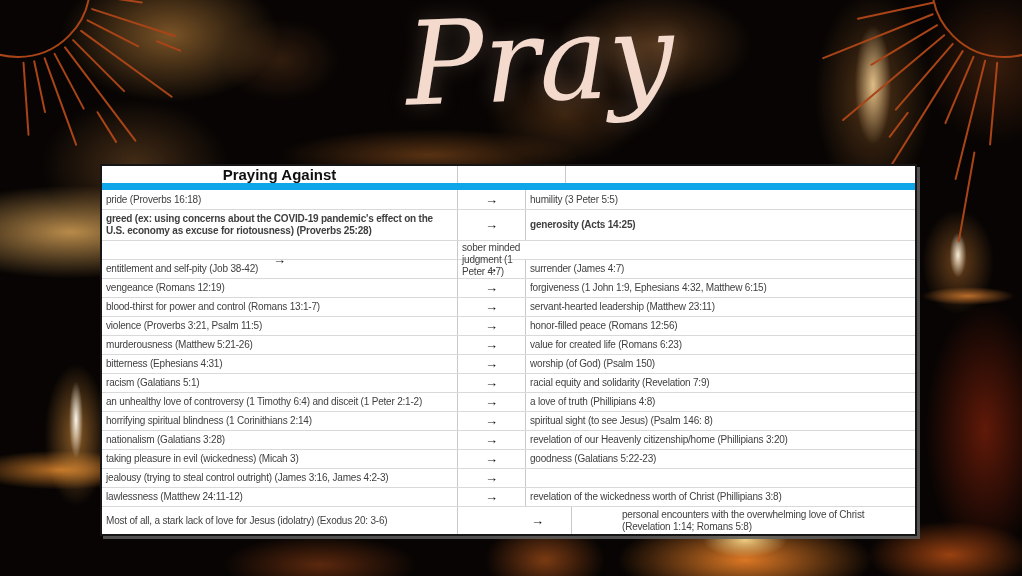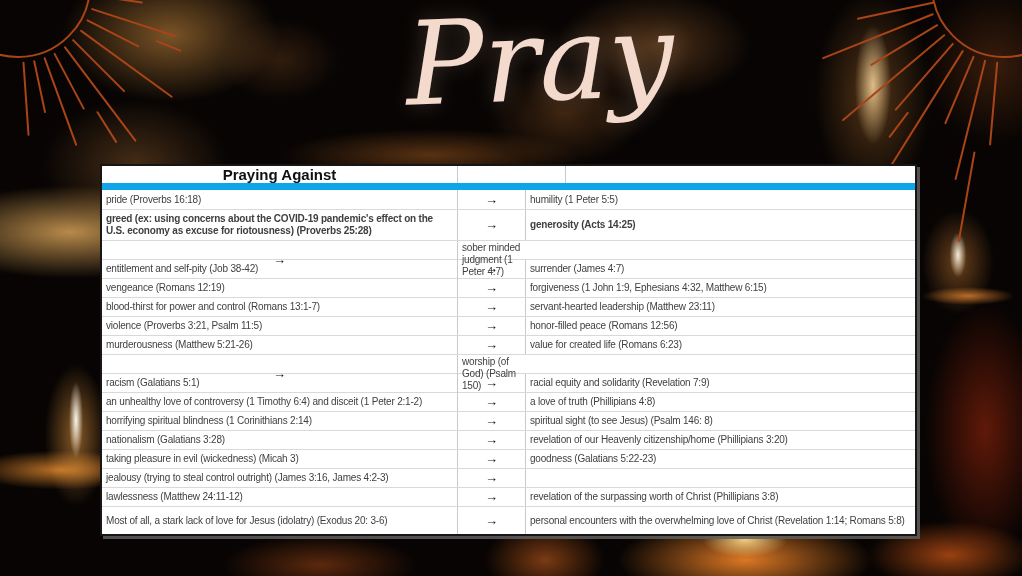--- a/index.html
+++ b/index.html
@@ -48,21 +48,21 @@
     box-shadow:3px 3px 0 rgba(95,95,95,0.85);
   }
   .trow{
     display:grid;grid-template-columns:356px 68px auto;
     box-sizing:border-box;
   }
   .trow.header{height:24px;border-bottom:7px solid #0ea5e9;gap:40px;}
   .trow.data{height:19px;border-top:1px solid #d9d9d9;}
   .trow.data.first{border-top:none;}
   .trow.data.tall{height:31px;font-weight:bold;}
-  .trow.data.last{height:28px;}
+  .trow.data.last{height:28px;gap:46px;}
   .cell{
     display:flex;align-items:center;box-sizing:border-box;
     padding:1px 4px;font-size:10px;letter-spacing:-0.2px;
     color:#3f3f3f;line-height:12px;
   }
   .cell.c1,.cell.c2{border-right:1px solid #c9c9c9;}
   .cell.c2{justify-content:center;padding:0;}
   .cell.c2 span{font-size:13px;color:#111;letter-spacing:0;}
   .trow.header .cell{
     justify-content:center;font-weight:700;font-size:15px;
@@ -112,21 +112,21 @@
     <div class="trow header">
       <div class="cell c1">Praying Against</div>
       <div class="cell c2"></div>
     </div>
 
     <div class="trow data first">
       <div class="cell c1">pride (Proverbs 16:18)</div>
       <div class="cell c2">
           <span>→</span>
         </div>
-      <div class="cell c3">humility (1 Peter 5:5)</div>
+      <div class="cell c3">humility (3 Peter 5:5)</div>
     </div>
 
     <div class="trow data tall">
       <div class="cell c1">greed (ex: using concerns about the COVID-19 pandemic's effect on the U.S. economy as excuse for riotousness) (Proverbs 25:28)</div>
       <div class="cell c2">
           <span>→</span>
         </div>
       <div class="cell c3">generosity (Acts 14:25)</div>
     </div>
 
@@ -171,20 +171,21 @@
 
     <div class="trow data">
       <div class="cell c1">murderousness (Matthew 5:21-26)</div>
       <div class="cell c2">
           <span>→</span>
         </div>
       <div class="cell c3">value for created life (Romans 6:23)</div>
     </div>
 
     <div class="trow data">
+      <div class="cell c1">bitterness (Ephesians 4:31)</div>
       <div class="cell c2">
           <span>→</span>
         </div>
       <div class="cell c3">worship (of God) (Psalm 150)</div>
     </div>
 
     <div class="trow data">
       <div class="cell c1">racism (Galatians 5:1)</div>
       <div class="cell c2">
           <span>→</span>
@@ -229,21 +230,21 @@
       <div class="cell c2">
           <span>→</span>
         </div>
     </div>
 
     <div class="trow data">
       <div class="cell c1">lawlessness (Matthew 24:11-12)</div>
       <div class="cell c2">
           <span>→</span>
         </div>
-      <div class="cell c3">revelation of the surpassing worth of Christ (Phillipians 3:8)</div>
+      <div class="cell c3">revelation of the wickedness worth of Christ (Phillipians 3:8)</div>
     </div>
 
     <div class="trow data last">
       <div class="cell c1">Most of all, a stark lack of love for Jesus (idolatry) (Exodus 20: 3-6)</div>
       <div class="cell c2">
           <span>→</span>
         </div>
       <div class="cell c3">personal encounters with the overwhelming love of Christ (Revelation 1:14; Romans 5:8)</div>
     </div>
 

